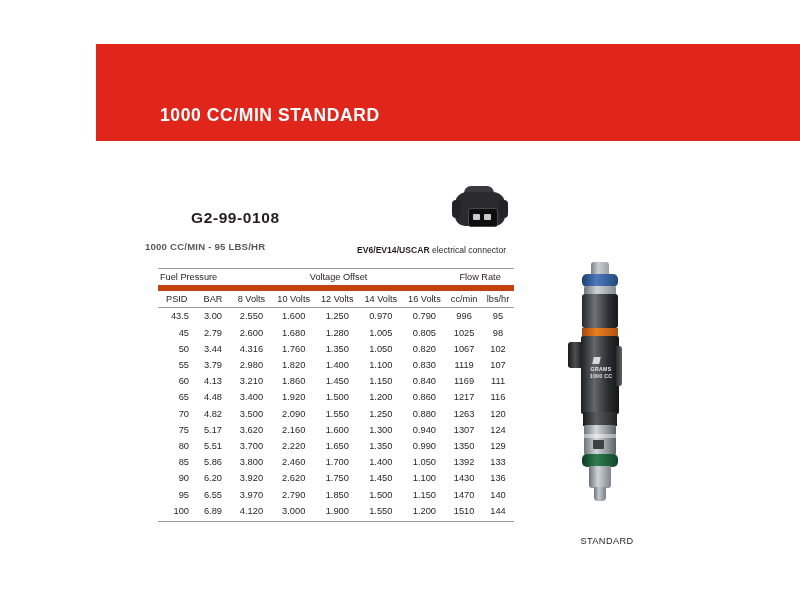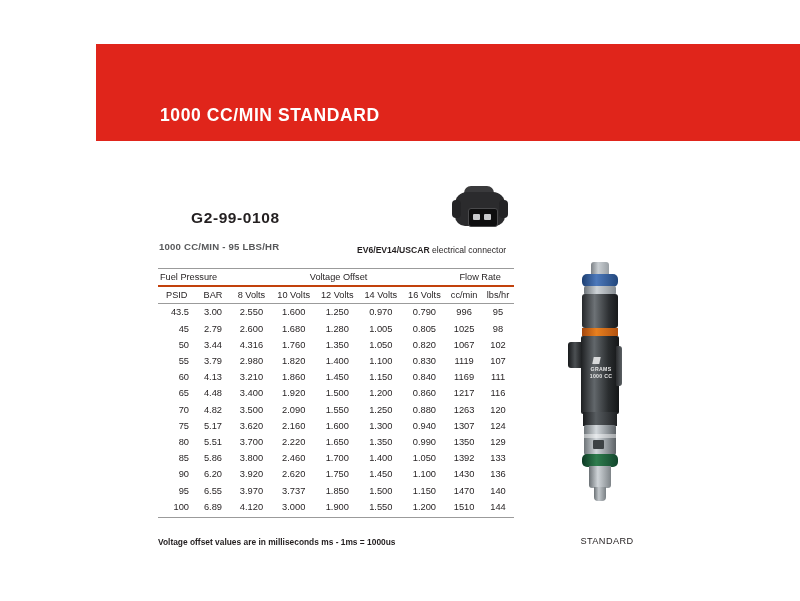--- a/index.html
+++ b/index.html
@@ -47,21 +47,21 @@
     left: 159px;
     top: 209px;
     font-size: 15.5px;
     font-weight: bold;
     letter-spacing: 0.6px;
     color: #231f20;
     margin-left: 32px;
   }
   .part-sub {
     position: absolute;
-    left: 159px;
+    left: 145px;
     top: 241px;
     font-size: 9.6px;
     font-weight: bold;
     color: #58595b;
     letter-spacing: 0.2px;
   }
 
   
   .connector {
     position: absolute;
@@ -147,21 +147,21 @@
     line-height: 16.2px;
     font-weight: normal;
     white-space: nowrap;
   }
   .grp-row th {
     font-weight: bold;
     font-size: 9.2px;
     padding-top: 3px;
     padding-bottom: 3px;
     border-top: 1px solid #9b9b9b;
-    border-bottom: 2px solid #c2410c;
+    border-bottom: 6px solid #c2410c;
     text-align: center;
     margin-left: 24px;
   }
   .grp-row th.grp-fuel { text-align: left; padding-left: 2px; }
   .hdr-row th {
     font-weight: bold;
     font-size: 9.2px;
     padding-top: 3px;
     padding-bottom: 4px;
     border-bottom: 1px solid #9b9b9b;
@@ -512,21 +512,21 @@
             <td>1.750</td>
             <td>1.450</td>
             <td>1.100</td>
             <td>1430</td>
             <td>136</td>
           </tr>
         <tr>
             <td class="c0">95</td>
             <td>6.55</td>
             <td>3.970</td>
-            <td>3.737</td>
+            <td>2.790</td>
             <td>1.850</td>
             <td>1.500</td>
             <td>1.150</td>
             <td>1470</td>
             <td>140</td>
           </tr>
         <tr>
             <td class="c0">100</td>
             <td>6.89</td>
             <td>4.120</td>
@@ -534,21 +534,20 @@
             <td>1.900</td>
             <td>1.550</td>
             <td>1.200</td>
             <td>1510</td>
             <td>144</td>
           </tr>
       </tbody>
     </table>
   </div>
 
-  <div class="footnote">Voltage offset values are in milliseconds ms - 1ms = 1000us</div>
 
   <div class="injector">
     <div class="inj-top-nozzle"></div>
     <div class="inj-oring-top"></div>
     <div class="inj-collar"></div>
     <div class="inj-upper-body"></div>
     <div class="inj-orange"></div>
     <div class="inj-mid-body"></div>
     <div class="inj-logo-dot"></div>
     <div class="inj-label">

